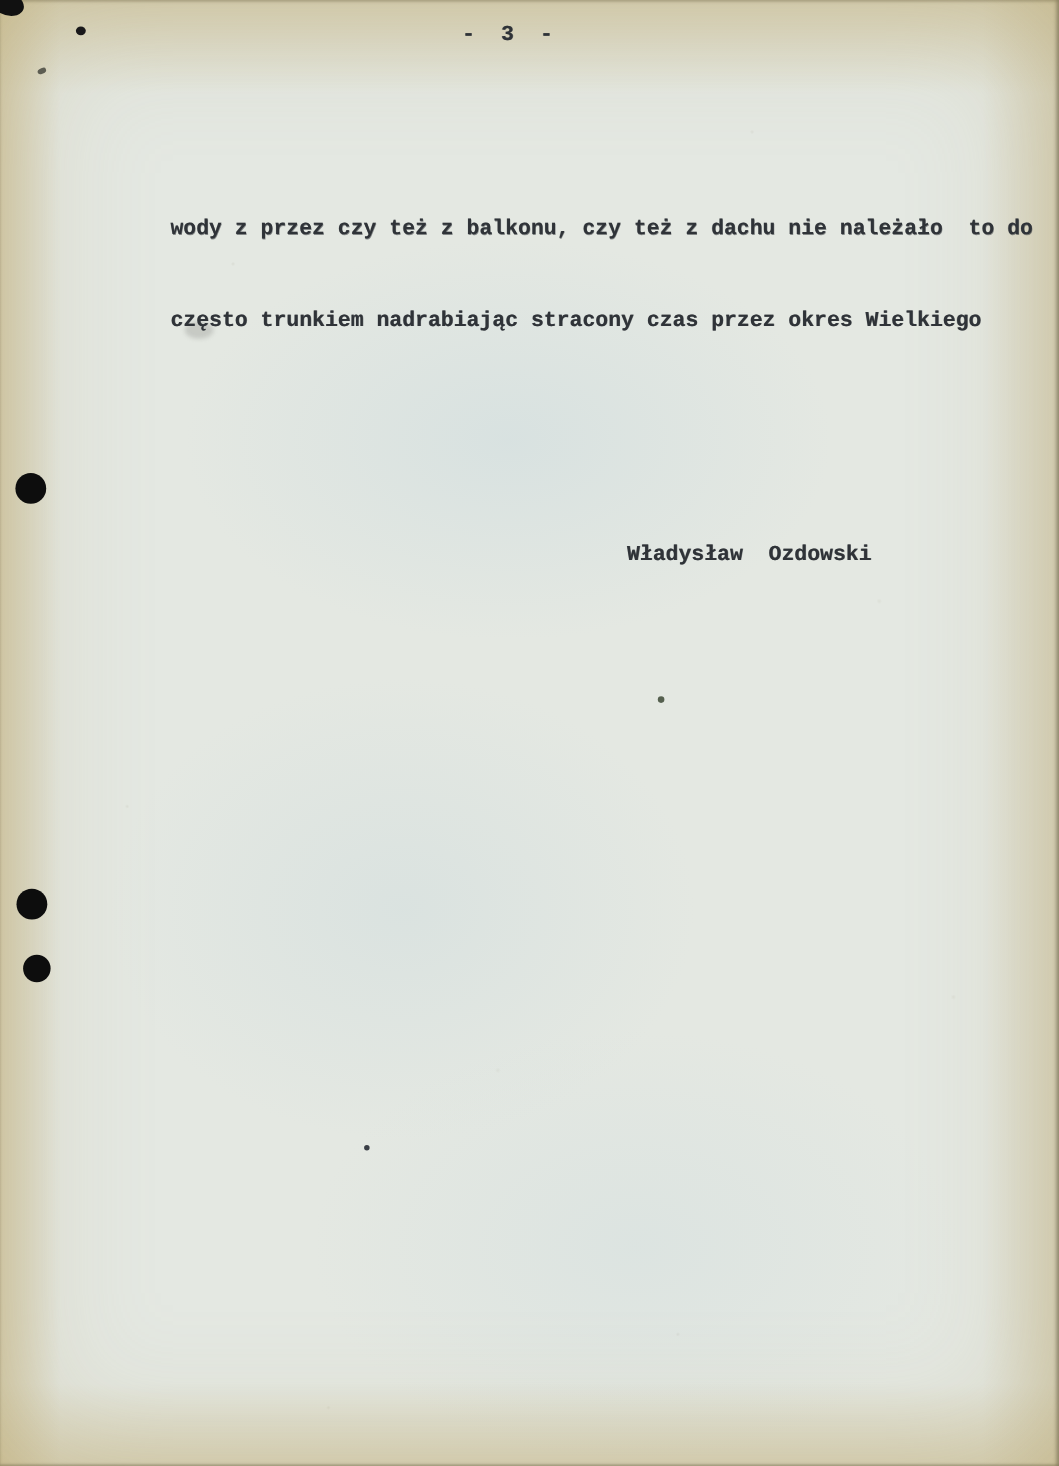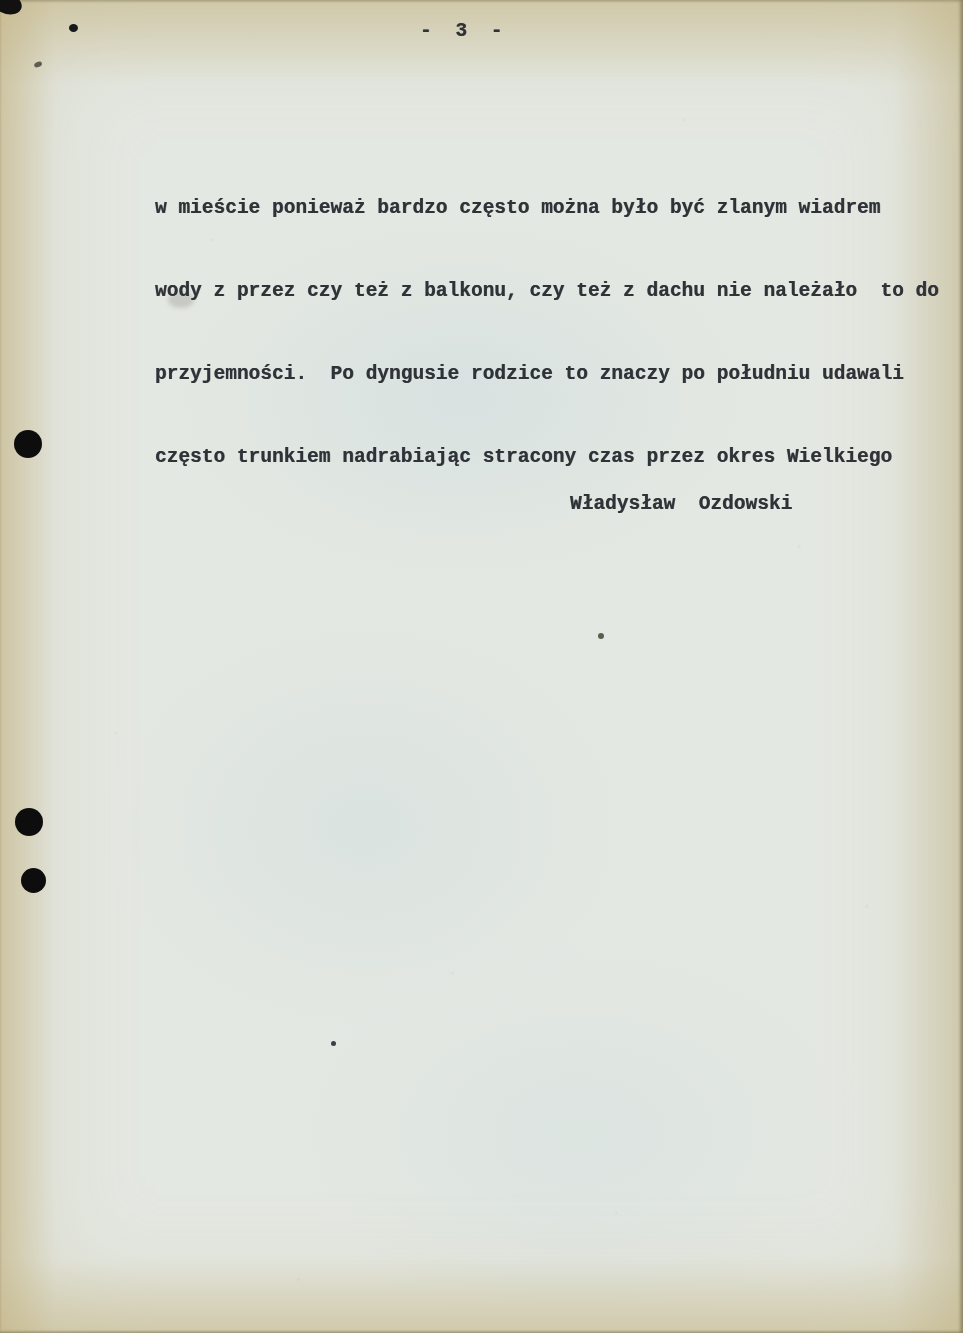--- a/index.html
+++ b/index.html
@@ -100,21 +100,19 @@
   <div class="speck speck-d"></div>
   <div class="smudge"></div>
 
   <div class="hole hole-1"></div>
   <div class="hole hole-2"></div>
   <div class="hole hole-3"></div>
 
   <div class="tw page-number">- 3 -</div>
 
   <div class="tw paragraph">
-    <div class="line">w mieście ponieważ bardzo często można było być zlanym wiadrem</div>
     <div class="line">wody z przez czy też z balkonu, czy też z dachu nie należało  to do</div>
-    <div class="line">przyjemności.  Po dyngusie rodzice to znaczy po południu udawali</div>
     <div class="line">często trunkiem nadrabiając stracony czas przez okres Wielkiego</div>
   </div>
 
   <div class="tw signature">Władysław  Ozdowski</div>
 
 </div>
 
 </body></html>

